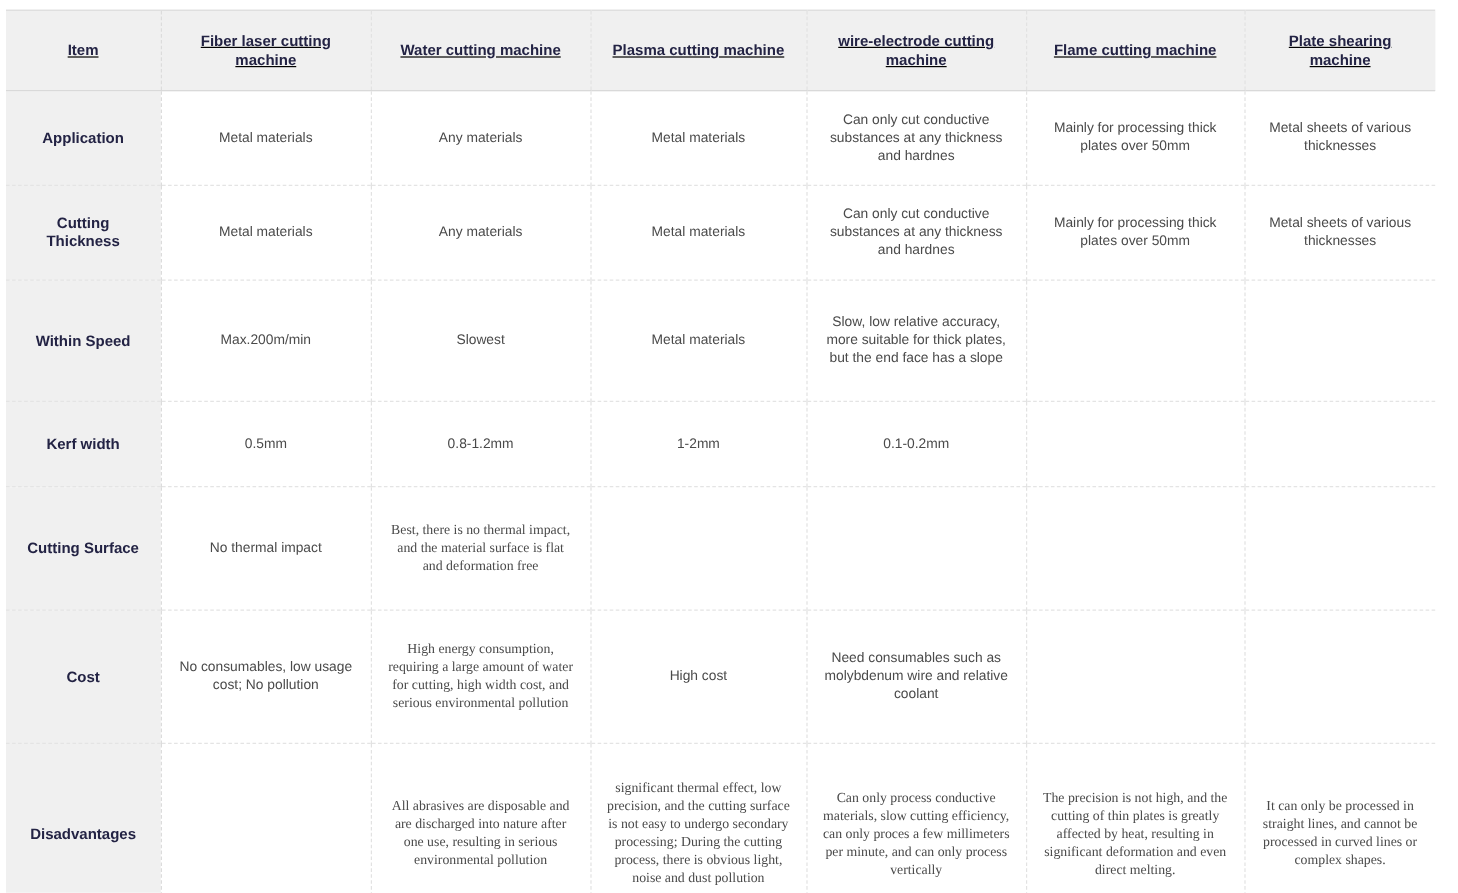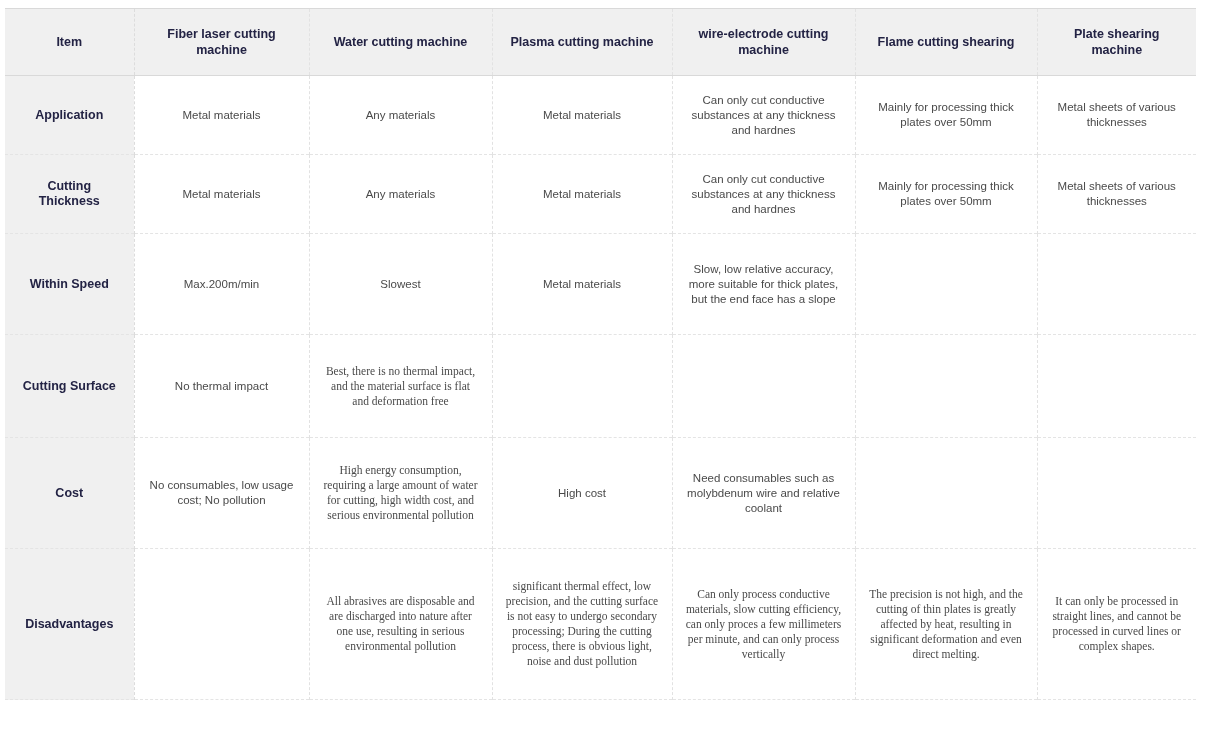--- a/index.html
+++ b/index.html
@@ -26,20 +26,21 @@
     left: 5px;
     top: 8px;
     width: 1191px;
     border-collapse: collapse;
     table-layout: fixed;
   }
 
   
   .comparison-table thead tr {
     background: #f0f0f0;
+    text-decoration: underline;
   }
   .comparison-table thead th {
     background: #f0f0f0;
     color: #232344;
     font-size: 12.5px;
     font-weight: bold;
     line-height: 16px;
     text-align: center;
     vertical-align: middle;
     padding: 8px 10px;
@@ -126,21 +127,21 @@
         <col class="c6">
     </colgroup>
 
     <thead>
       <tr>
         <th class="col-item">Item</th>
         <th>Fiber laser cutting machine</th>
         <th>Water cutting machine</th>
         <th>Plasma cutting machine</th>
         <th>wire-electrode cutting machine</th>
-        <th>Flame cutting shearing</th>
+        <th>Flame cutting machine</th>
         <th>Plate shearing machine</th>
       </tr>
     </thead>
 
     <tbody>
 
       <tr class="r-application">
         <td class="row-label">Application</td>
         <td>Metal materials</td>
         <td>Any materials</td>
@@ -164,20 +165,29 @@
         <td class="row-label">Within Speed</td>
         <td>Max.200m/min</td>
         <td>Slowest</td>
         <td>Metal materials</td>
         <td>Slow, low relative accuracy, more suitable for thick plates, but the end face has a slope</td>
         <td></td>
         <td></td>
       </tr>
 
 
+      <tr class="r-kerf">
+        <td class="row-label">Kerf width</td>
+        <td>0.5mm</td>
+        <td>0.8-1.2mm</td>
+        <td>1-2mm</td>
+        <td>0.1-0.2mm</td>
+        <td></td>
+        <td></td>
+      </tr>
 
       <tr class="r-surface">
         <td class="row-label">Cutting Surface</td>
         <td>No thermal impact</td>
         <td class="align-left">Best, there is no thermal impact, and the material surface is flat and deformation free</td>
         <td></td>
         <td></td>
         <td></td>
         <td></td>
       </tr>

